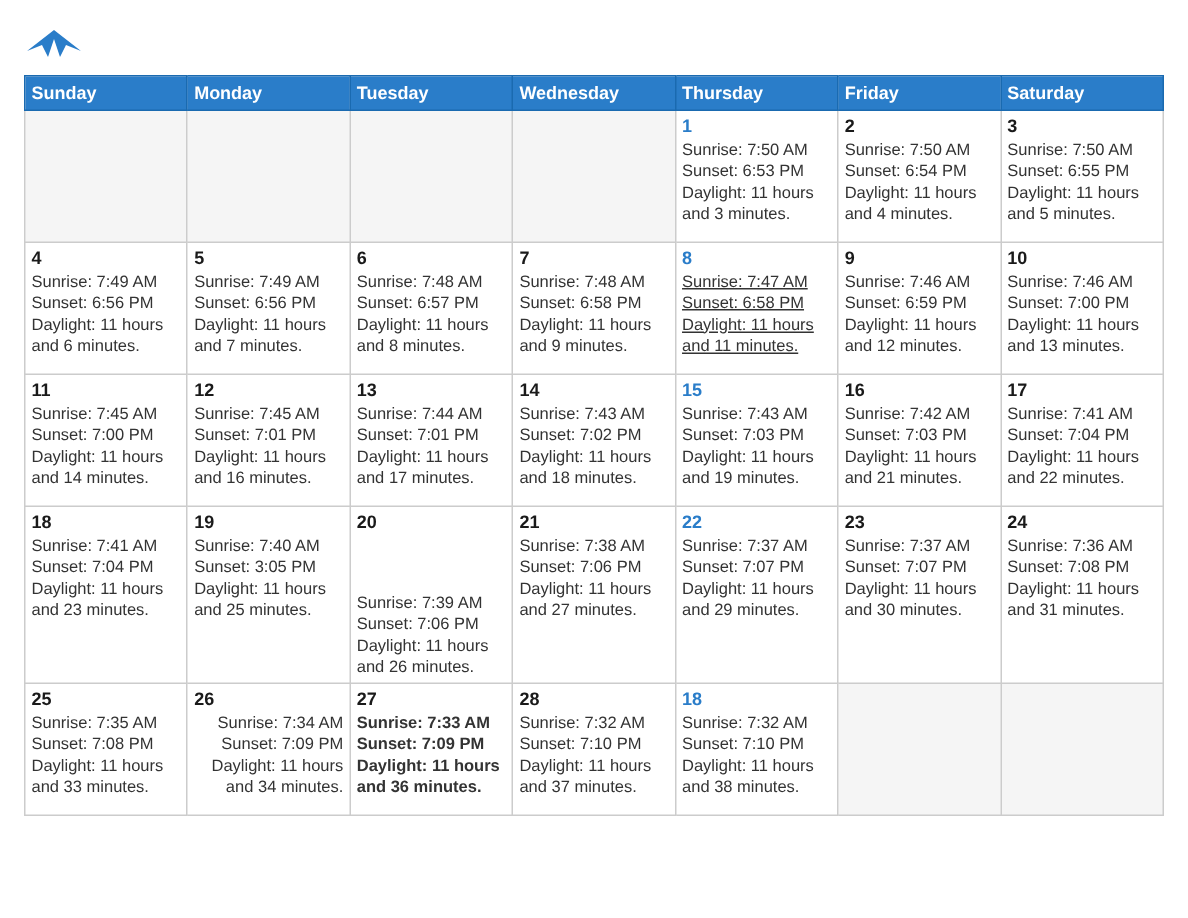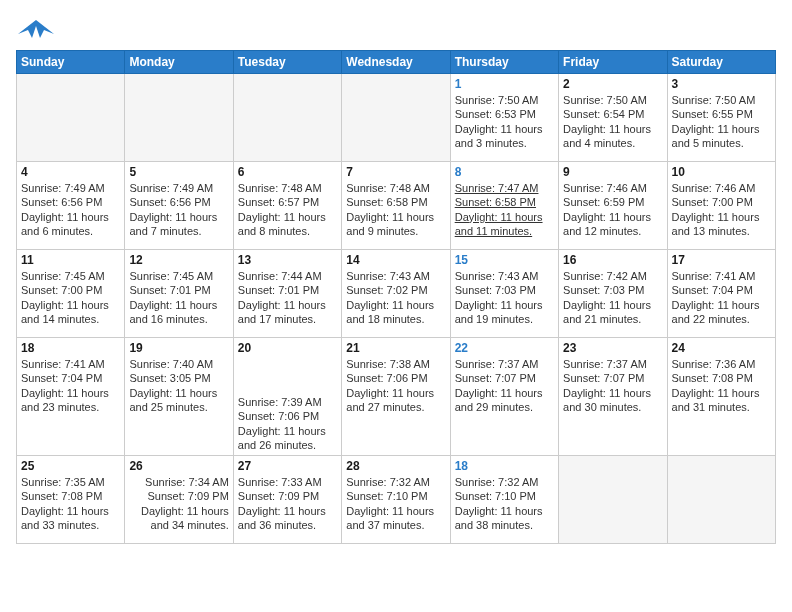--- a/index.html
+++ b/index.html
@@ -309,21 +309,21 @@
           </td>
           <td>
             <span class="day-num">26</span>
             <div class="cell-text" style="white-space: pre-line; text-align: right;">Sunrise: 7:34 AM
 Sunset: 7:09 PM
 Daylight: 11 hours
 and 34 minutes.</div>
           </td>
           <td>
             <span class="day-num">27</span>
-            <div class="cell-text" style="white-space: pre-line;">Sunrise: 7:33 AM
+            <div class="cell-text" style="white-space: pre-line; font-weight: bold;">Sunrise: 7:33 AM
 Sunset: 7:09 PM
 Daylight: 11 hours
 and 36 minutes.</div>
           </td>
           <td>
             <span class="day-num">28</span>
             <div class="cell-text" style="white-space: pre-line;">Sunrise: 7:32 AM
 Sunset: 7:10 PM
 Daylight: 11 hours
 and 37 minutes.</div>

